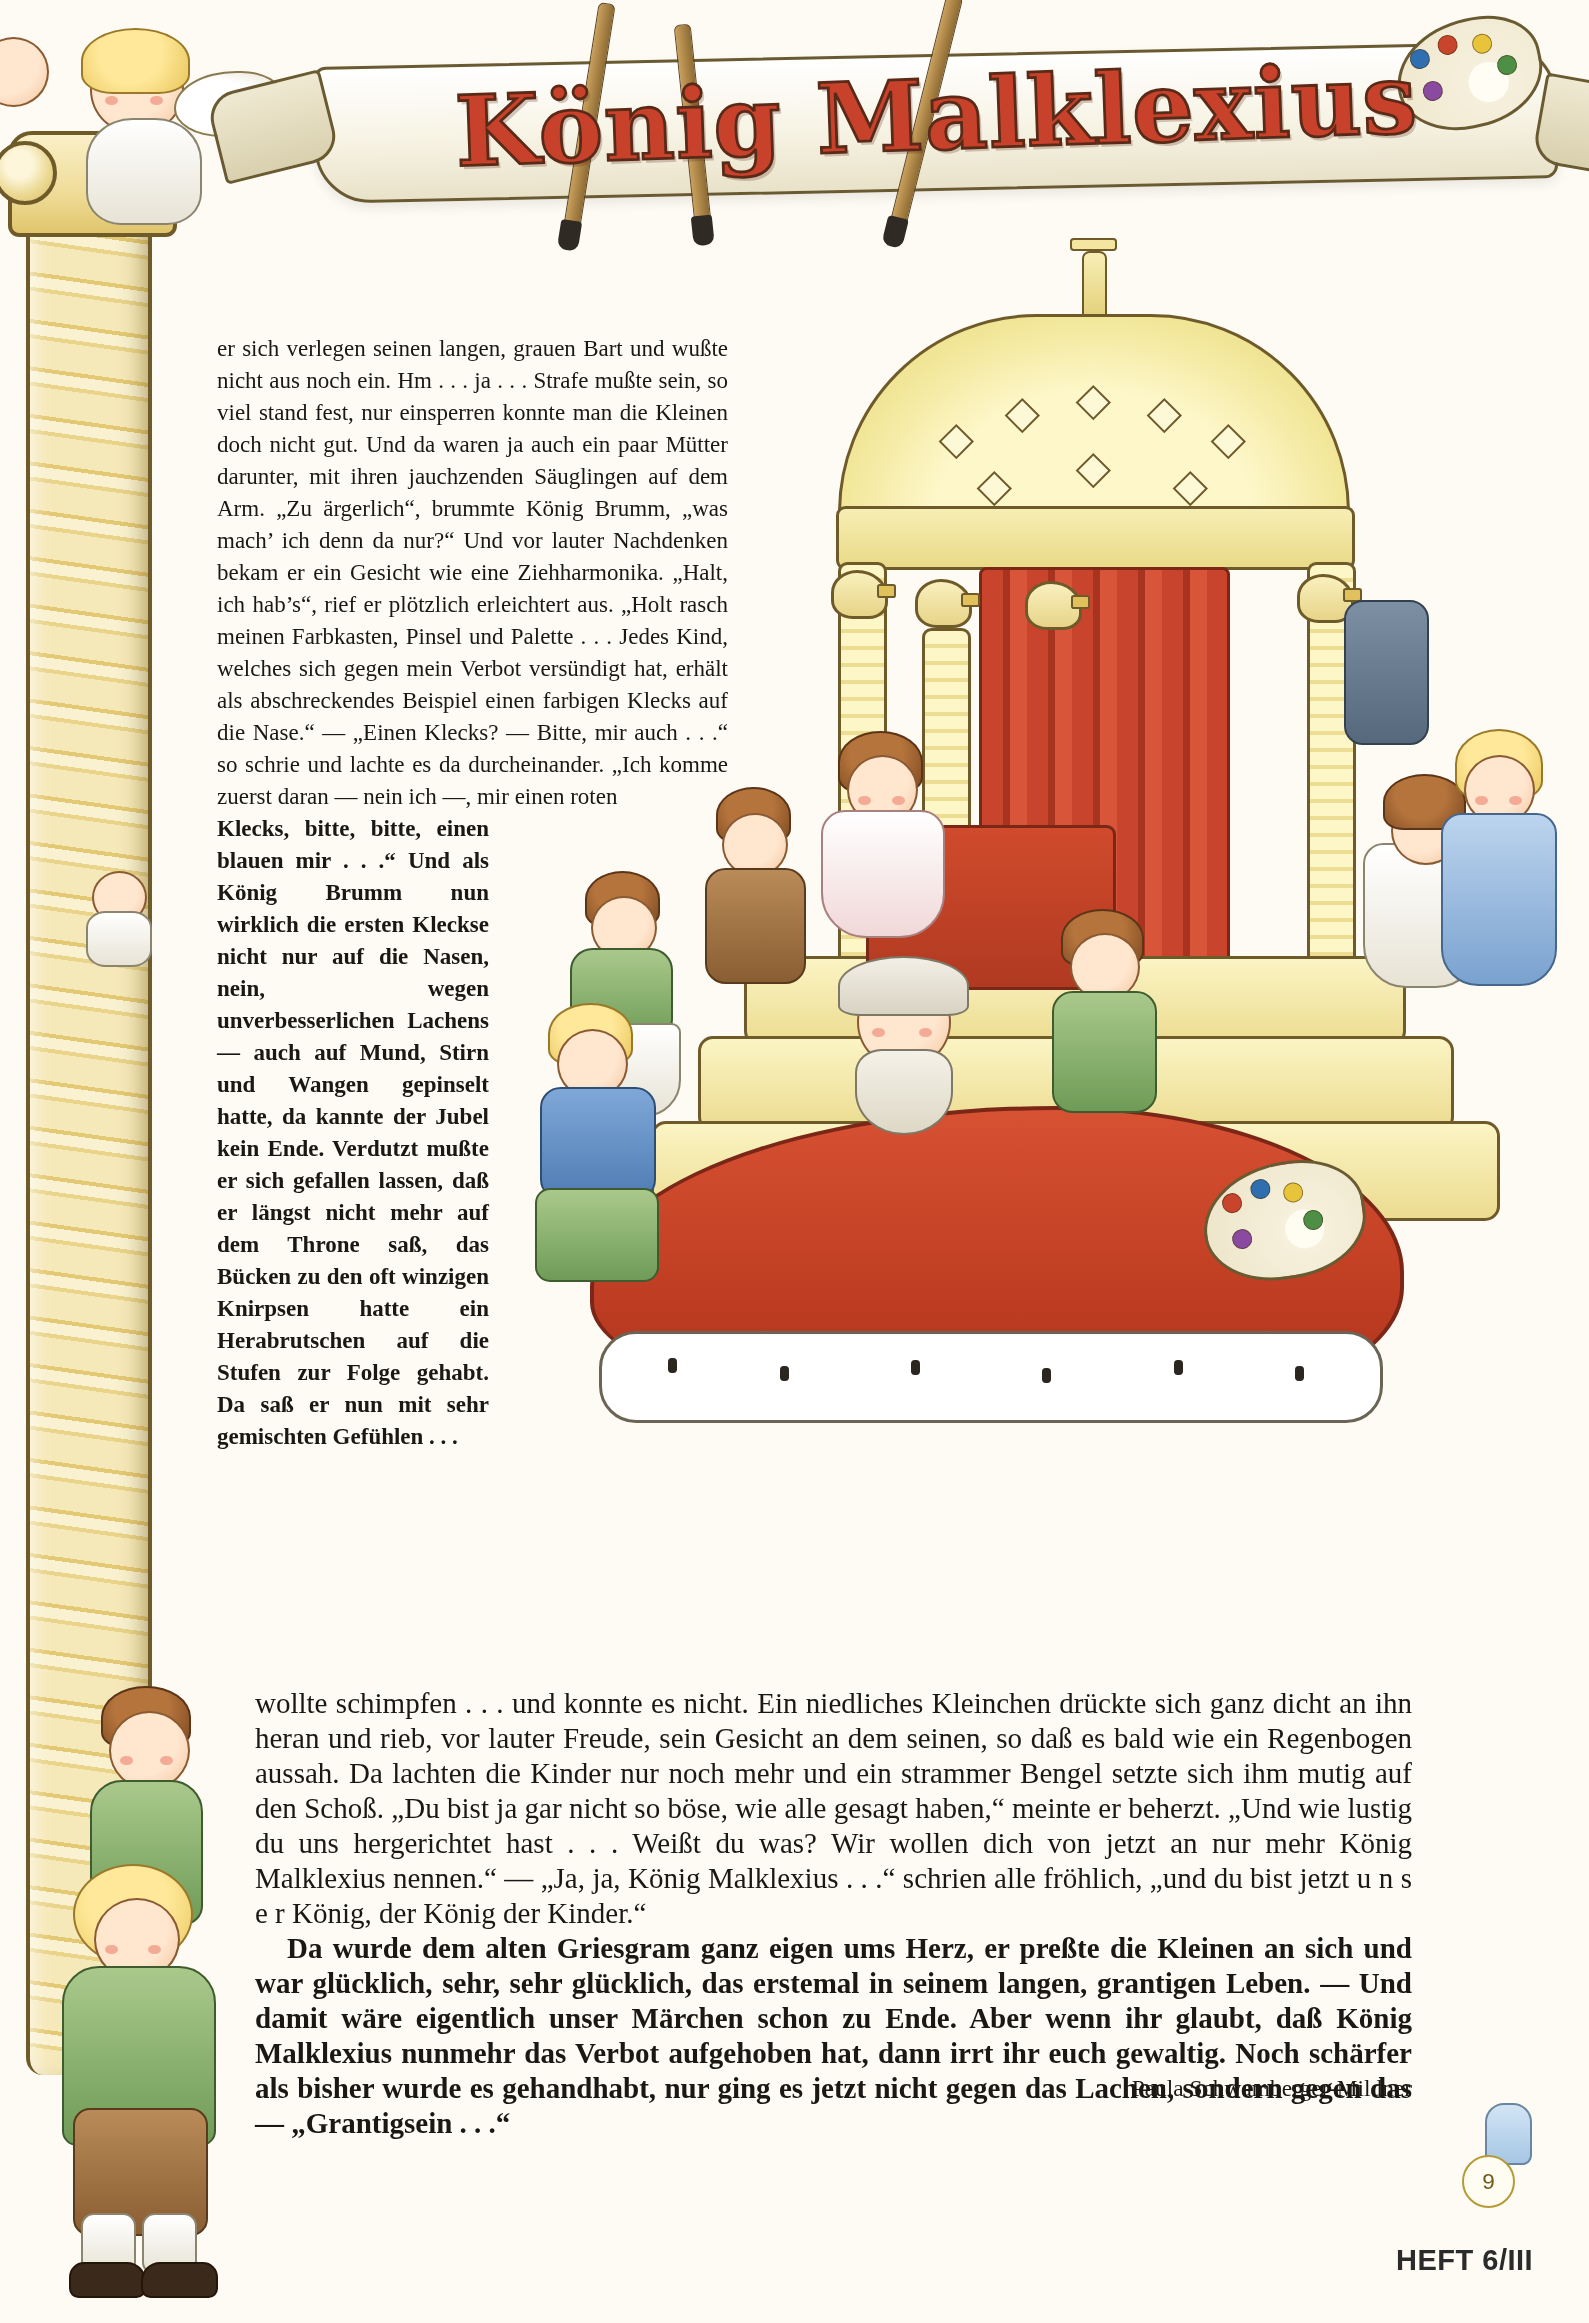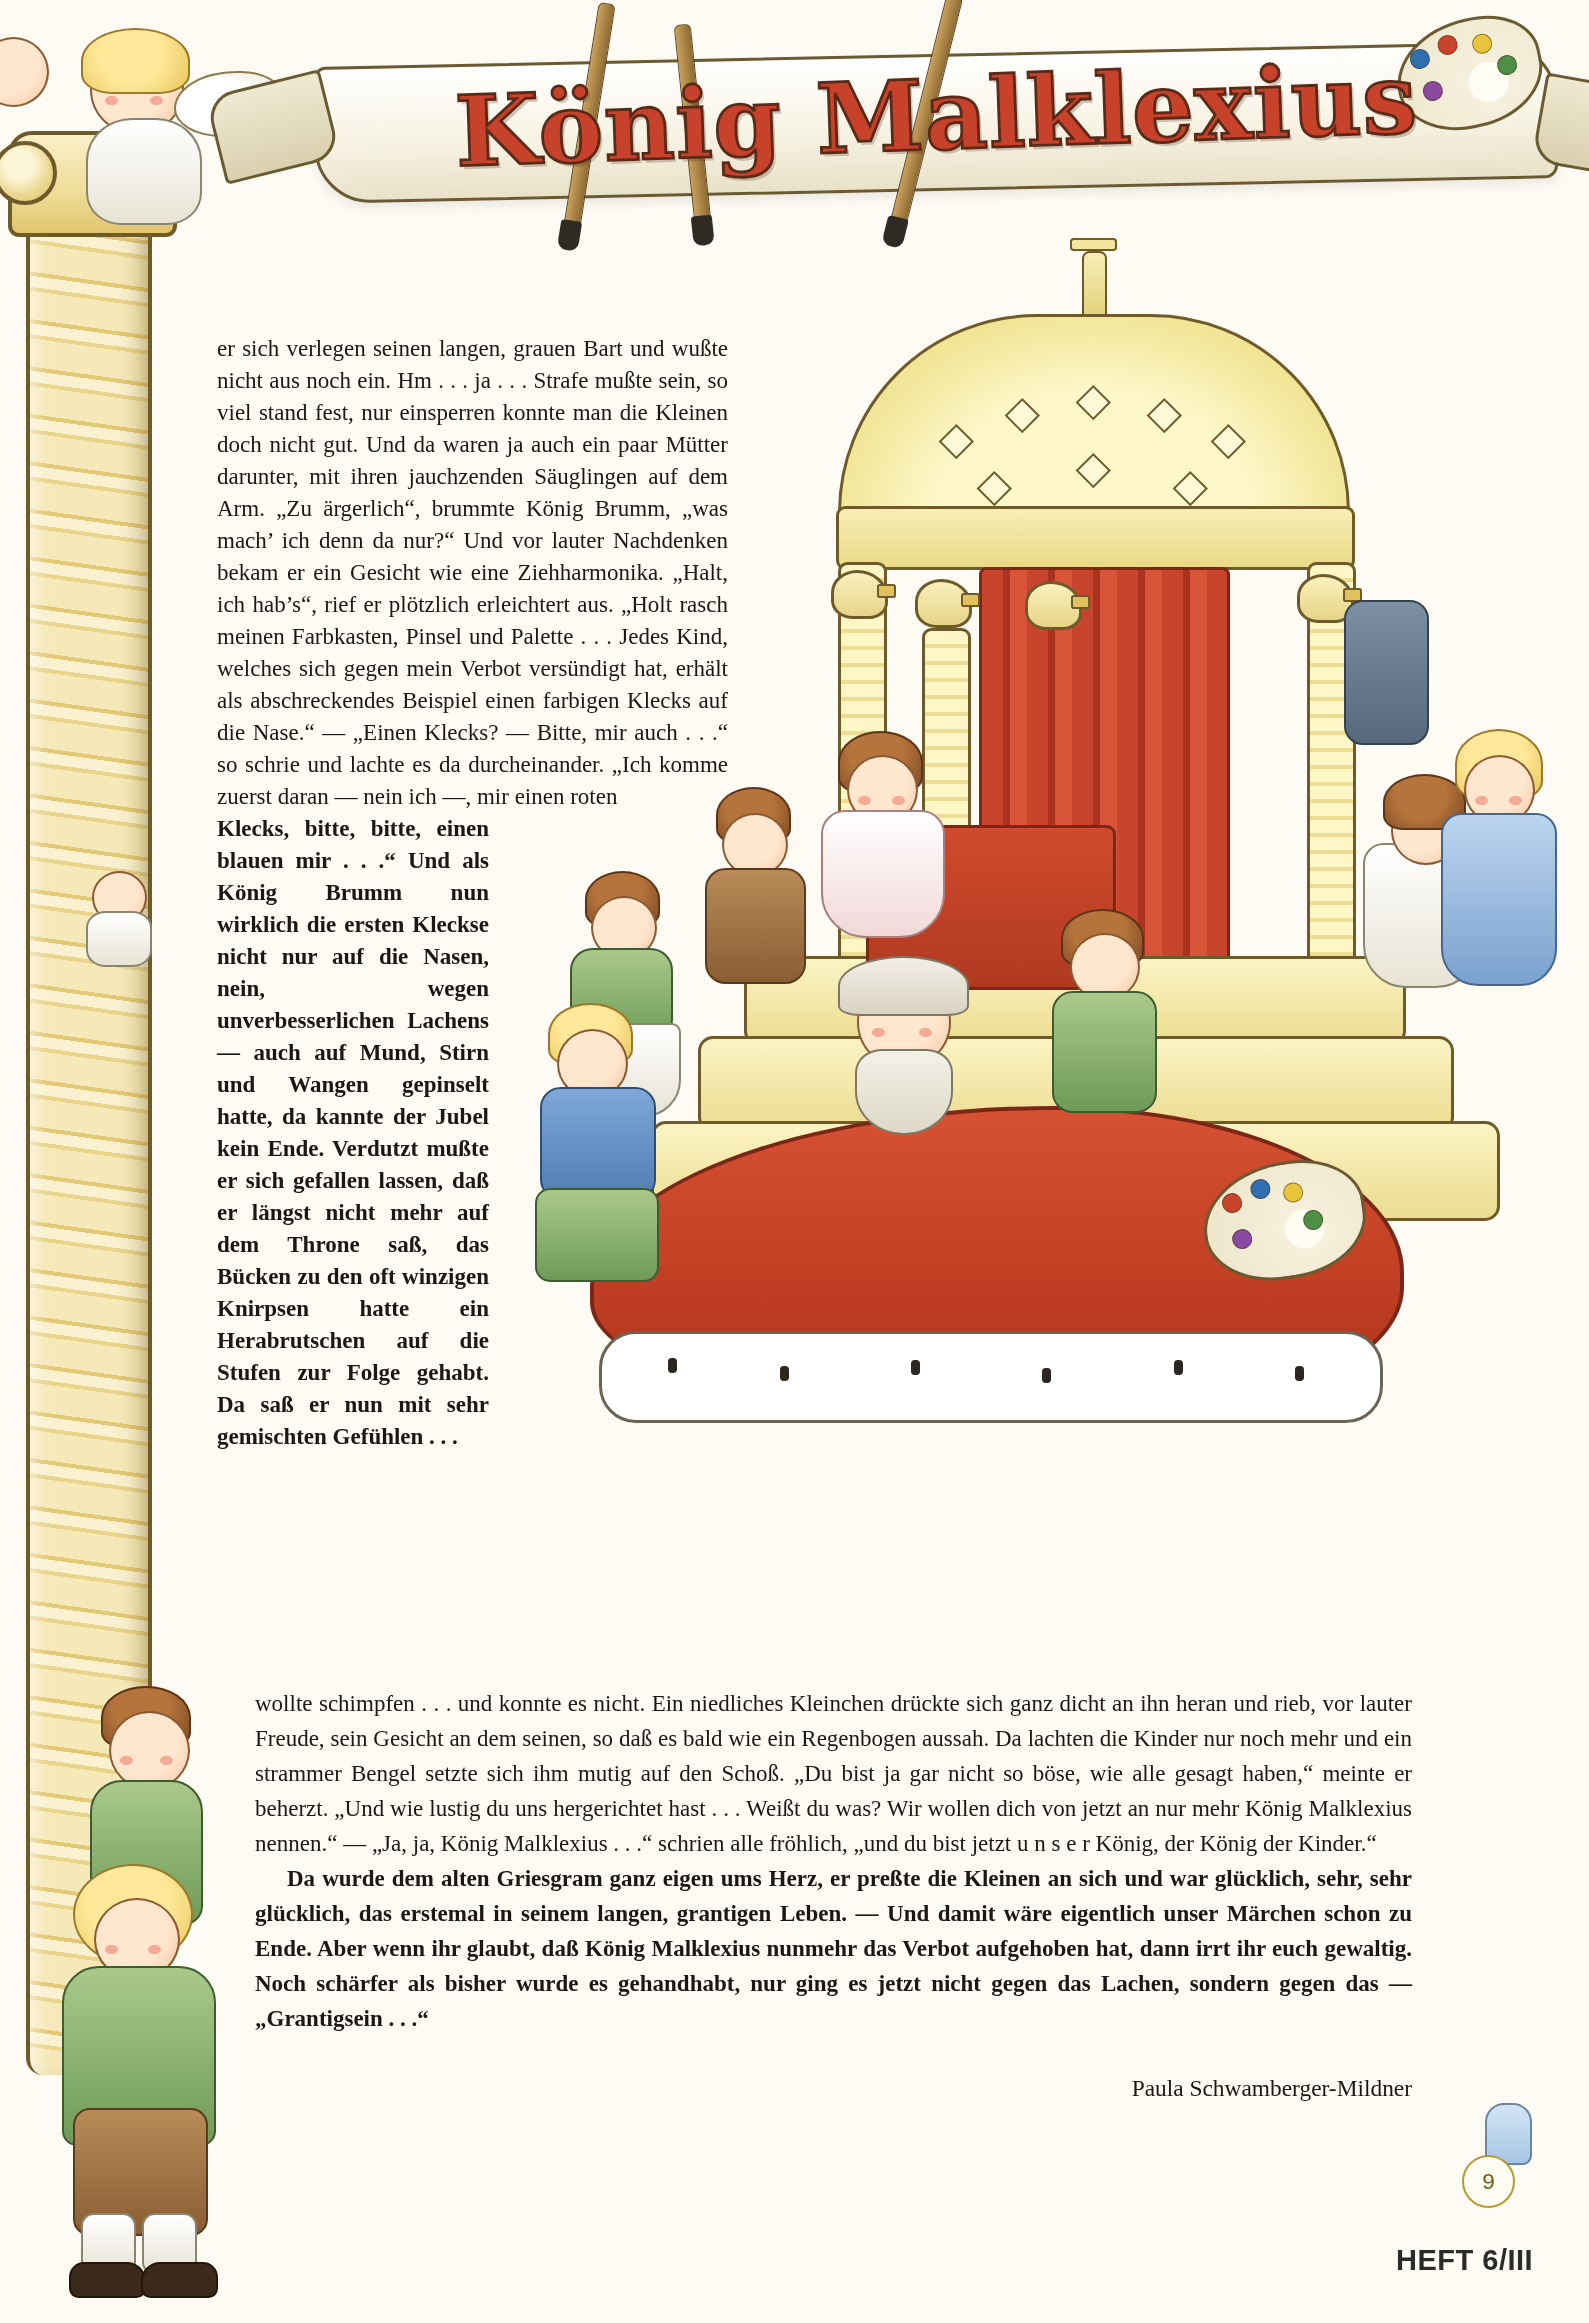--- a/index.html
+++ b/index.html
@@ -211,21 +211,21 @@
     width: 272px;
     font-weight: bold;
   }
   .col-text p { margin: 0; }
 
   .bottom-text {
     position: absolute;
     left: 255px;
     top: 1686px;
     width: 1157px;
-    font-size: 23px;
+    font-size: 29px;
     line-height: 35px;
     text-align: justify;
   }
   .bottom-text p { margin: 0 0 0 0; }
   .bottom-text p + p { text-indent: 32px; font-weight: bold; }
 
   .signature {
     position: absolute;
     left: 255px;
     top: 2075px;

